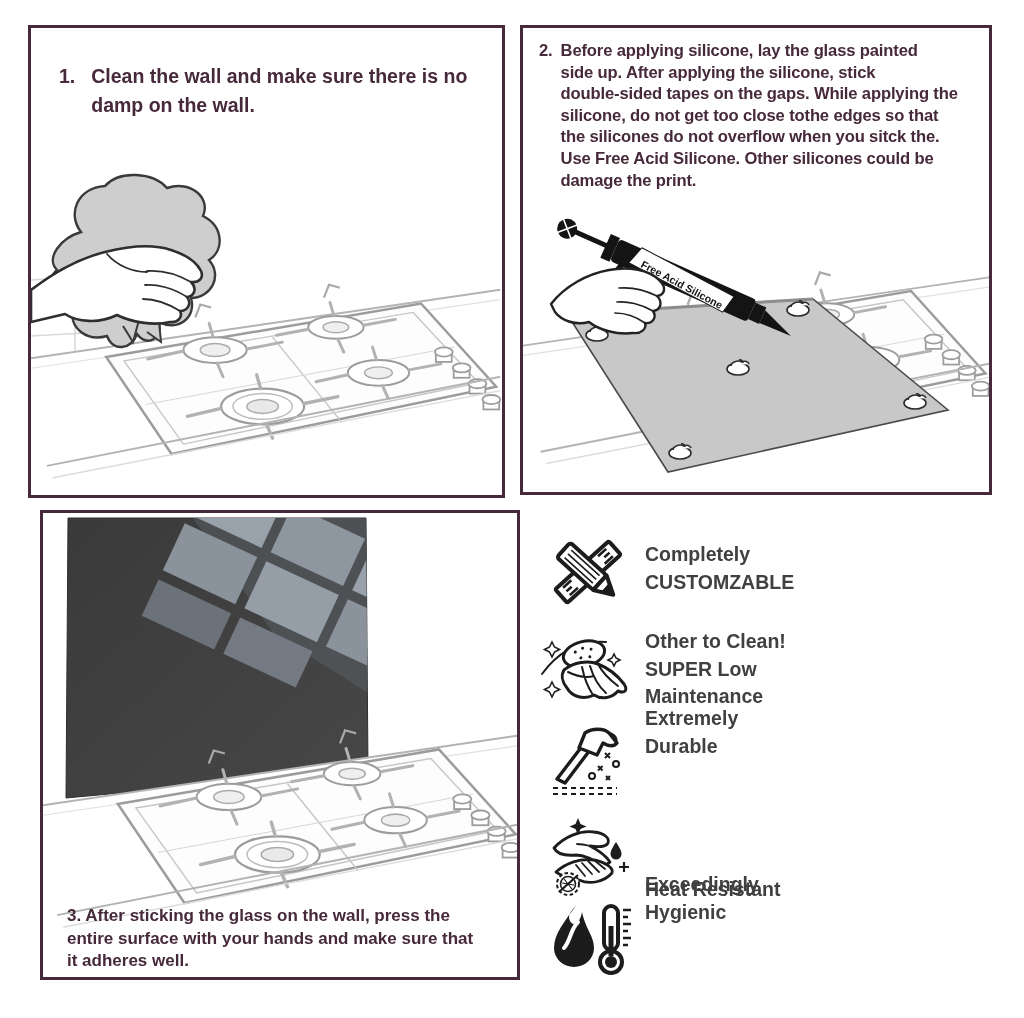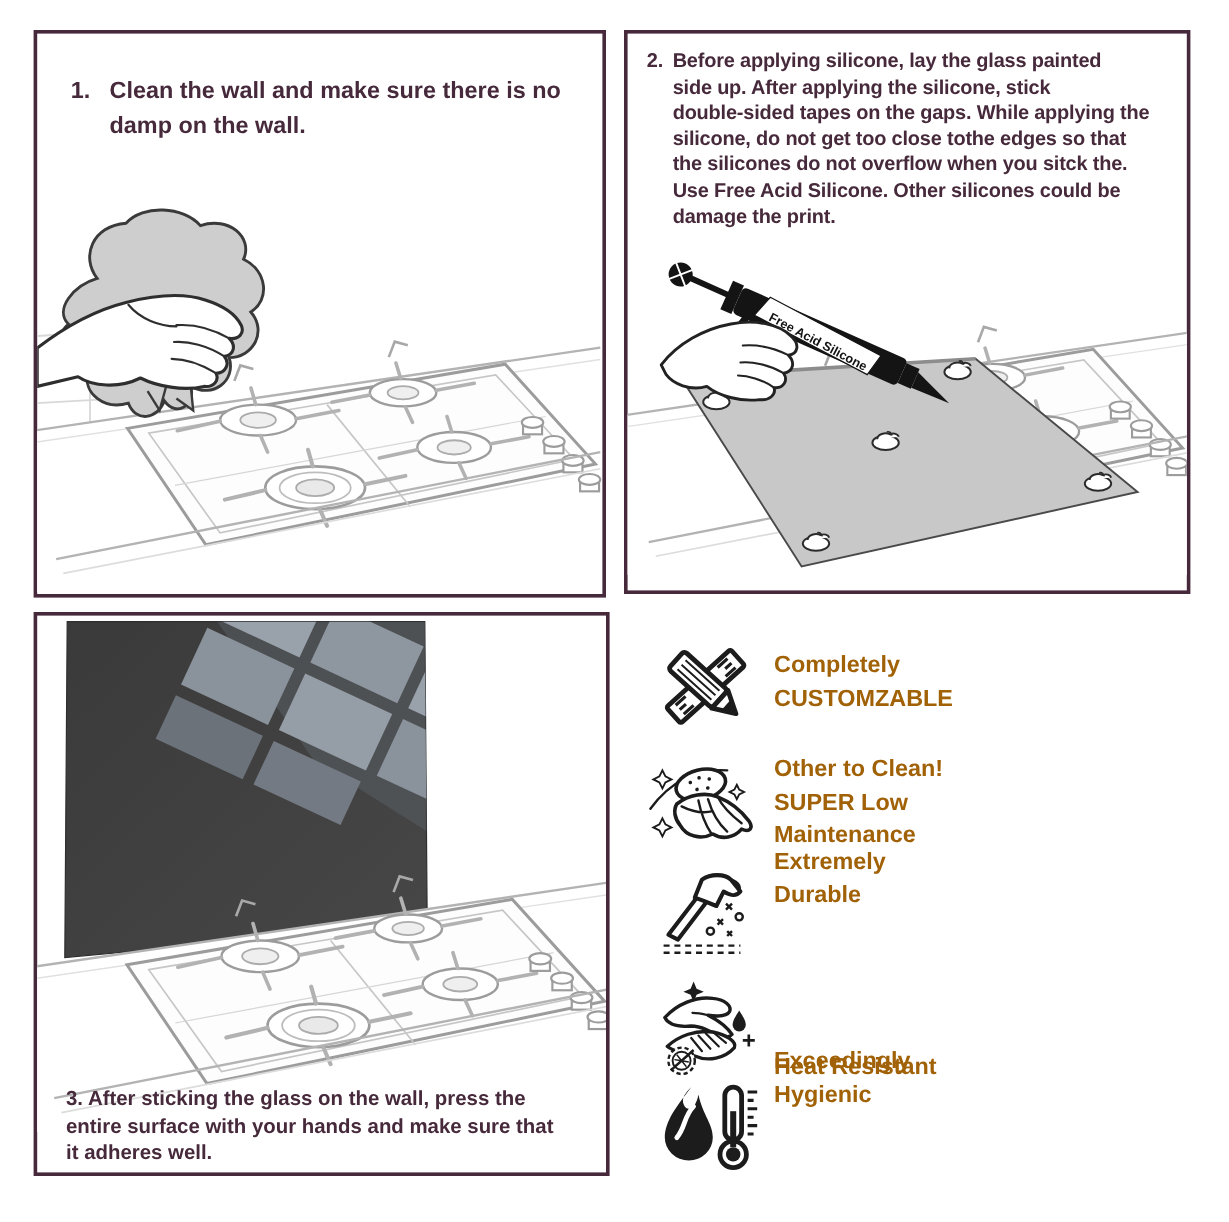--- a/index.html
+++ b/index.html
@@ -1,31 +1,31 @@
 <!DOCTYPE html>
 <html><head>
 <meta charset="utf-8">
 <style>
   html,body{margin:0;padding:0;background:#ffffff;}
   .canvas{position:relative;width:1024px;height:1018px;background:#ffffff;
           font-family:"Liberation Sans",sans-serif;overflow:hidden;}
   .panel{position:absolute;border:3px solid #46293a;background:#fff;box-sizing:border-box;}
   #panel1{left:28px;top:25px;width:477px;height:473px;}
   #panel2{left:520px;top:25px;width:472px;height:470px;}
-  #panel3{left:28px;top:510px;width:480px;height:470px;}
+  #panel3{left:40px;top:510px;width:480px;height:470px;}
   .step{color:#46293a;font-weight:bold;}
   .preline{white-space:pre-line;}
   .step1-row{position:absolute;left:28px;top:34px;display:flex;gap:16px;
              font-size:19.5px;line-height:29px;}
   .step2-row{position:absolute;left:16px;top:12px;display:flex;gap:8px;
              font-size:16.6px;line-height:21.6px;letter-spacing:-0.15px;}
   .step3-text{position:absolute;left:24px;top:392px;font-size:17px;line-height:22.5px;}
   .illus{position:absolute;}
   .feature-icon{position:absolute;}
-  .feature-label{position:absolute;left:645px;font-weight:bold;color:#a16207;
+  .feature-label{position:absolute;left:645px;font-weight:bold;color:#404040;
                  font-size:19.5px;line-height:27.5px;white-space:pre-line;}
 </style>
 </head>
 <body>
 
 <div class="canvas">
 
   <svg width="0" height="0" style="position:absolute">
     <defs>
       <g id="stove">

